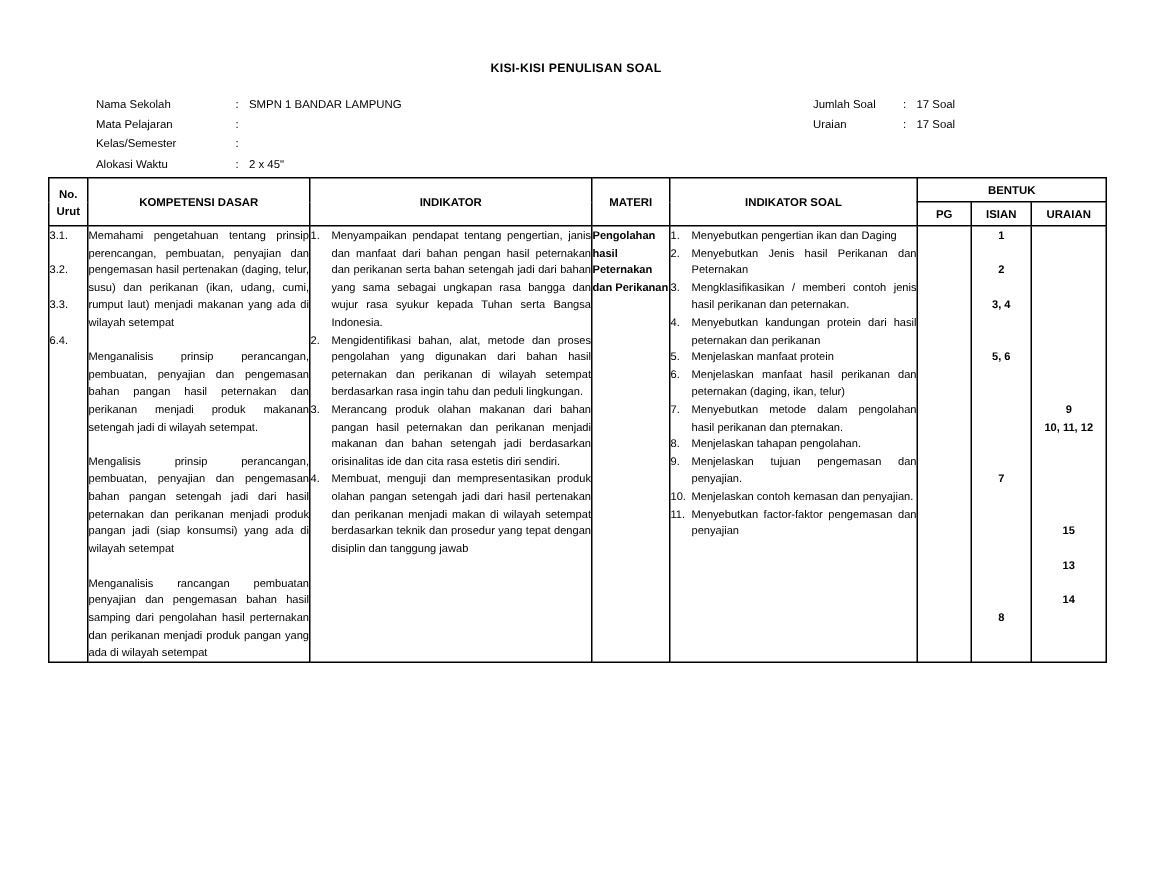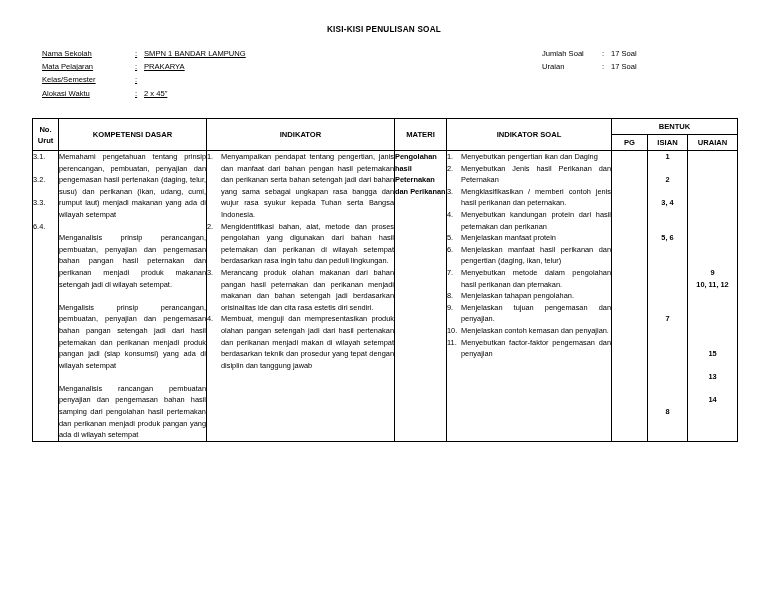--- a/index.html
+++ b/index.html
@@ -20,34 +20,33 @@
     width: 768px;
     height: 594px;
     box-sizing: border-box;
   }
   .doc-title {
     text-align: center;
     font-size: 8.2px;
     font-weight: bold;
     letter-spacing: 0.2px;
     margin: 0;
-    padding-top: 25px;
+    padding-top: 41px;
   }
   .meta {
     position: relative;
     margin: 0 32px;
     padding-top: 13px;
     height: 60px;
   }
   .meta-left {
     position: absolute;
-    left: 10px;
+    left: 32px;
     top: 13px;
     width: 330px;
-    text-decoration: underline;
   }
   .meta-right {
     position: absolute;
     left: 510px;
     top: 13px;
     width: 230px;
   }
   .meta-row {
     display: flex;
     font-size: 7.6px;
@@ -164,21 +163,20 @@
   <div class="meta">
     <div class="meta-left">
       <div class="meta-row">
         <span class="meta-label">Nama Sekolah</span>
         <span class="meta-colon">:</span>
         <span class="meta-value">SMPN 1 BANDAR LAMPUNG</span>
       </div>
       <div class="meta-row">
         <span class="meta-label">Mata Pelajaran</span>
         <span class="meta-colon">:</span>
-        <span class="meta-value">PRAKARYA</span>
       </div>
       <div class="meta-row">
         <span class="meta-label">Kelas/Semester</span>
         <span class="meta-colon">:</span>
       </div>
       <div class="meta-row">
         <span class="meta-label">Alokasi Waktu</span>
         <span class="meta-colon">:</span>
         <span class="meta-value">2 x 45"</span>
       </div>
@@ -286,21 +284,21 @@
             <div class="numitem">
               <span class="num">4.</span>
               <span class="txt">Menyebutkan kandungan protein dari hasil peternakan dan perikanan</span>
             </div>
             <div class="numitem">
               <span class="num">5.</span>
               <span class="txt">Menjelaskan manfaat protein</span>
             </div>
             <div class="numitem">
               <span class="num">6.</span>
-              <span class="txt">Menjelaskan manfaat hasil perikanan dan pengertian (daging, ikan, telur)</span>
+              <span class="txt">Menjelaskan manfaat hasil perikanan dan peternakan (daging, ikan, telur)</span>
             </div>
             <div class="numitem">
               <span class="num">7.</span>
               <span class="txt">Menyebutkan metode dalam pengolahan hasil perikanan dan pternakan.</span>
             </div>
             <div class="numitem">
               <span class="num">8.</span>
               <span class="txt">Menjelaskan tahapan pengolahan.</span>
             </div>
             <div class="numitem">

